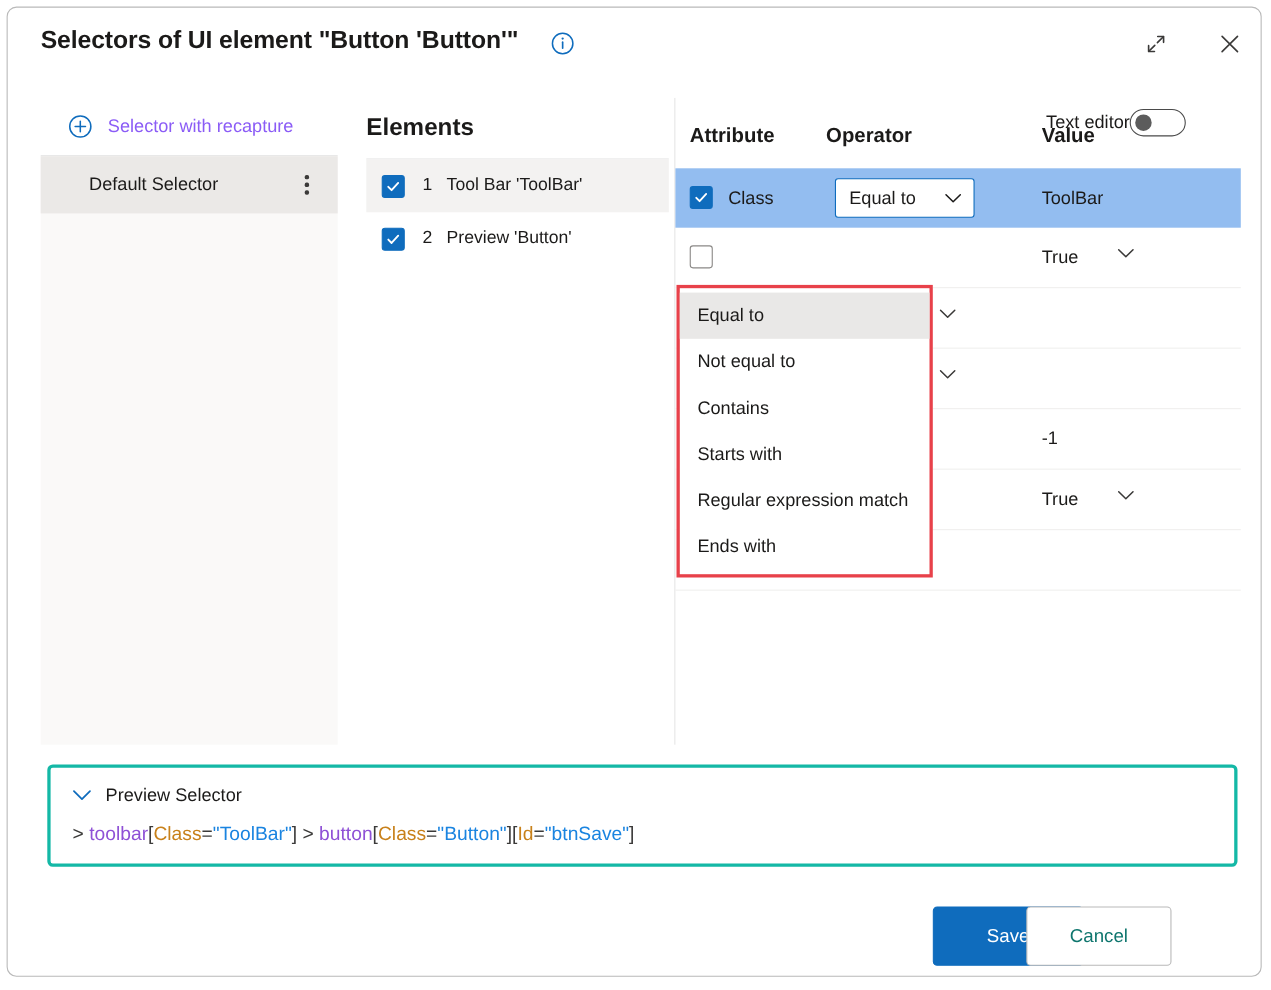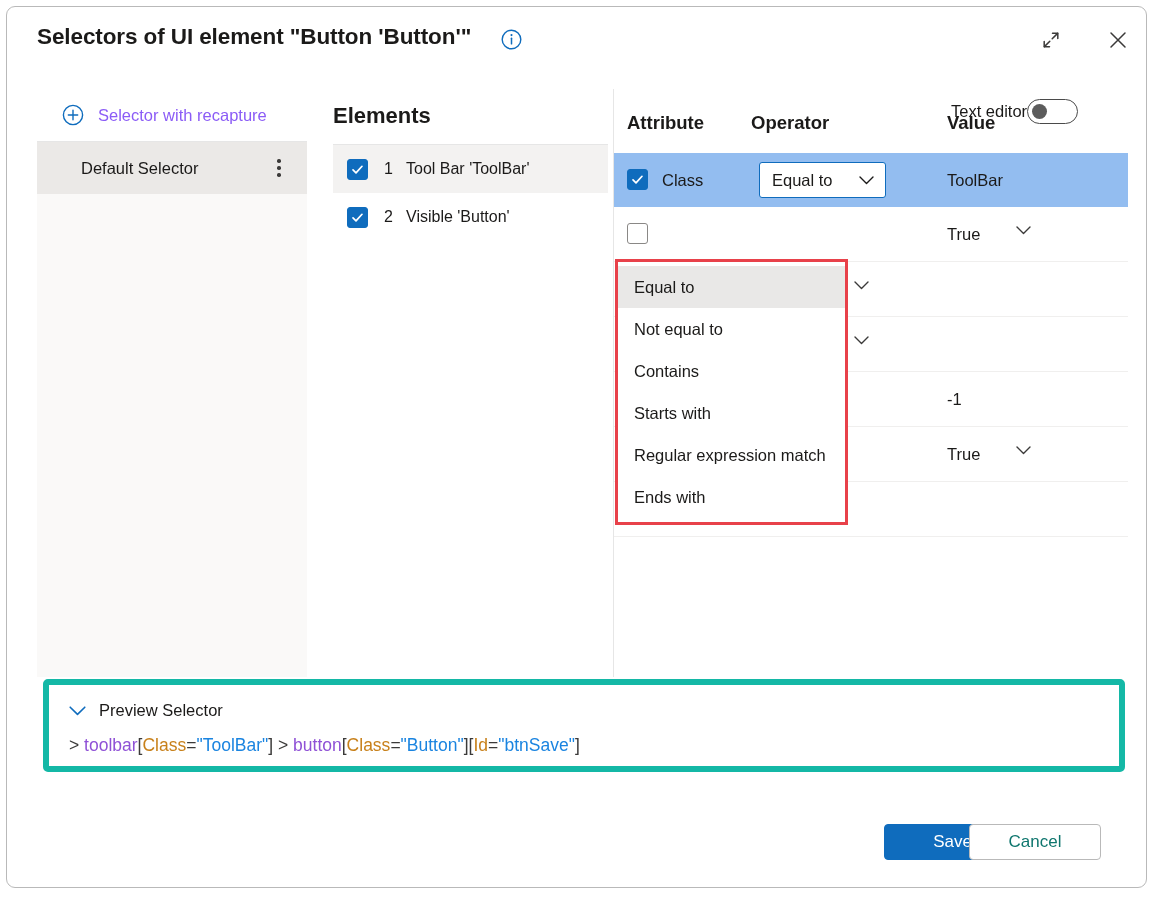--- a/index.html
+++ b/index.html
@@ -313,24 +313,24 @@
     color: #1b1a19;
     cursor: pointer;
     white-space: nowrap;
   }
   .dd-item.active { background: #e9e8e7; }
 
   
   .preview {
     position: absolute;
     left: 36px;
-    top: 672px;
+    top: 688px;
     width: 1082px;
     height: 93px;
-    border: 6px solid #14b8a6;
+    border: 3px solid #14b8a6;
     border-radius: 5px;
     box-sizing: border-box;
     background: #ffffff;
   }
   .preview-head {
     display: flex;
     align-items: center;
     padding: 16px 0 0 20px;
     cursor: pointer;
   }
@@ -348,29 +348,28 @@
   .tok-tag  { color: #8f51d6; }
   .tok-brk  { color: #3b3a39; }
   .tok-attr { color: #c8811b; }
   .tok-eq   { color: #3b3a39; }
   .tok-str  { color: #1a84e0; }
 
   
   .footer-btn {
     position: absolute;
     top: 817px;
-    height: 36px;
+    height: 54px;
     border-radius: 4px;
     font-size: 17px;
     display: flex;
     align-items: center;
     justify-content: center;
     cursor: pointer;
     box-sizing: border-box;
-    margin-left: 36px;
   }
   .btn-save {
     left: 841px;
     width: 137px;
     background: #0f6cbd;
     color: #ffffff;
     border: 1px solid #0f6cbd;
   }
   .btn-cancel {
     left: 926px;
@@ -482,21 +481,21 @@
       <span class="element-label">Tool Bar 'ToolBar'</span>
     </div>
 
     <div class="element-row">
       <span class="cbx on">
         <svg width="13" height="13" viewBox="0 0 13 13">
             <path d="M2 6.8l3 3.1 6-6.6" fill="none" stroke="#ffffff" stroke-width="1.7" stroke-linecap="round" stroke-linejoin="round"></path>
           </svg>
       </span>
       <span class="element-index">2</span>
-      <span class="element-label">Visible 'Button'</span>
+      <span class="element-label">Preview 'Button'</span>
     </div>
   </div>
 
   <div class="texteditor">
     <span class="lbl">Text editor</span>
     <span class="toggle">
       <span class="knob"></span>
     </span>
   </div>
 

